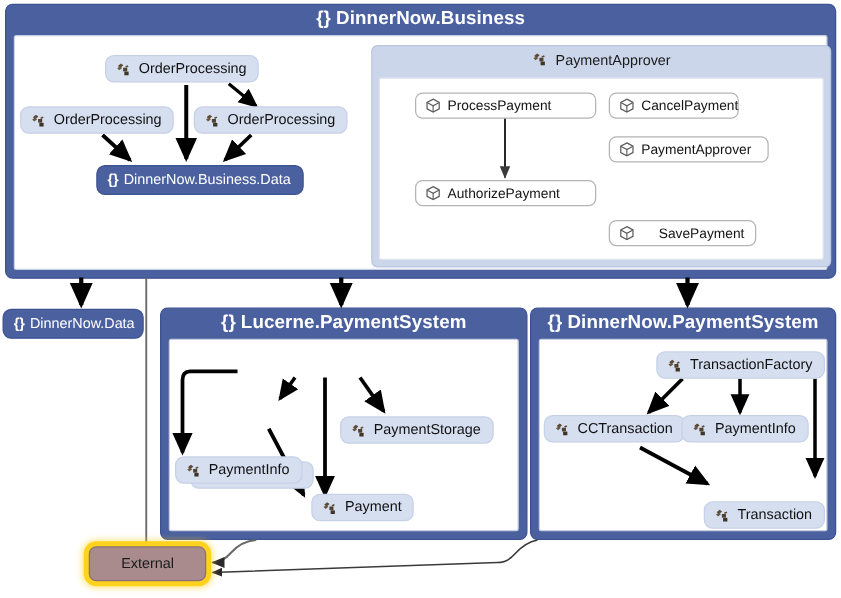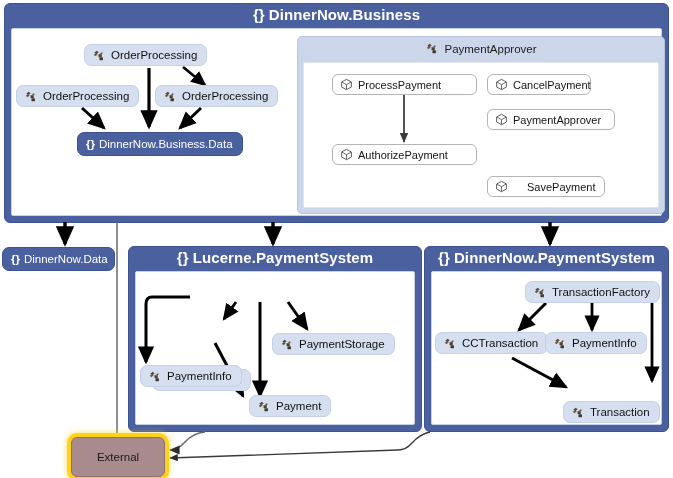--- a/index.html
+++ b/index.html
@@ -115,21 +115,21 @@
     border-radius: 6px;
     height: 21px;
     padding: 0 9px 0 7px;
     font-size: 11px;
     color: #141414;
   }
   .node-external {
     background: #a98b8e;
     border: 1px solid #8d7073;
     border-radius: 6px;
-    height: 40px;
+    height: 28px;
     justify-content: center;
     font-size: 11.5px;
     color: #1a1a1a;
     box-shadow: 0 0 0 4px #ffd21e, 0 0 5px 5px rgba(255,210,30,0.55);
     z-index: 8;
     align-items: center;
   }
   .node-label { display:inline-block; }
   .ns-brace {
     font-weight: bold;

